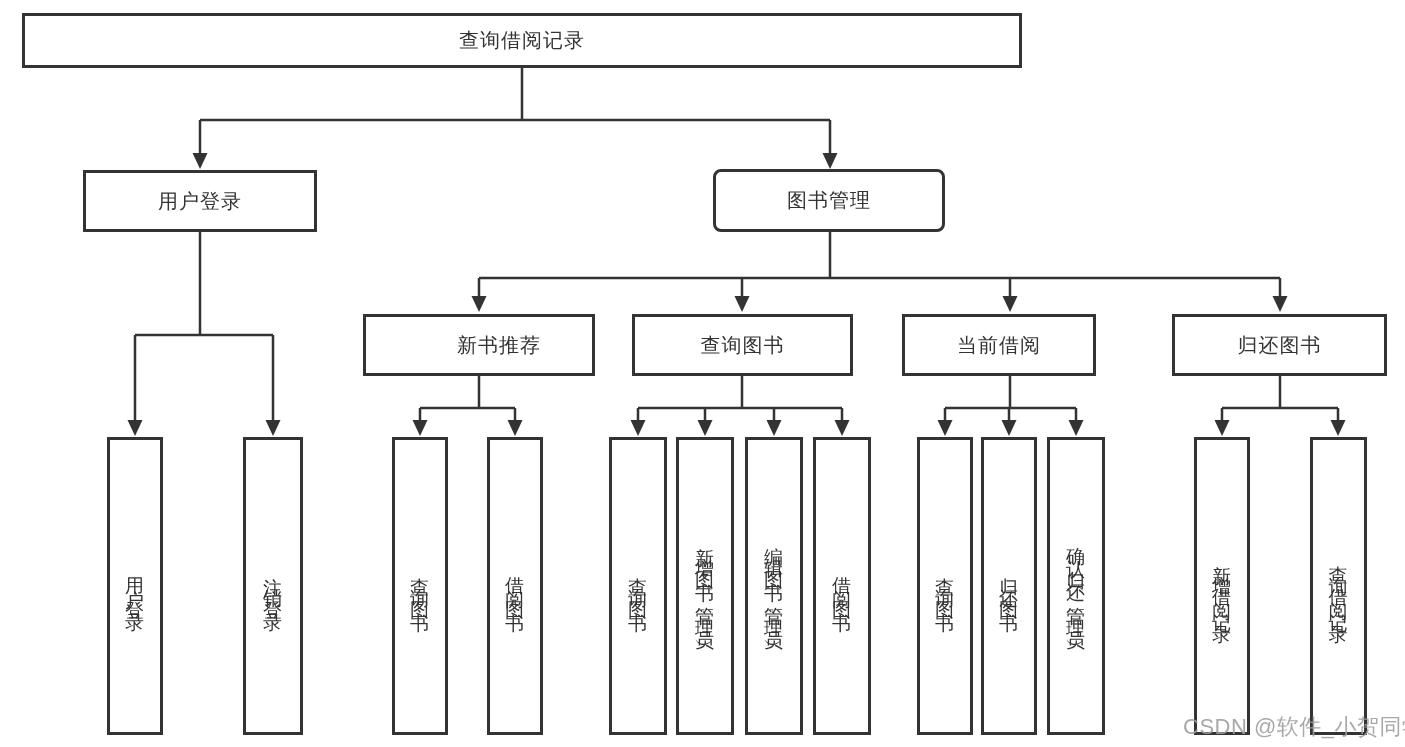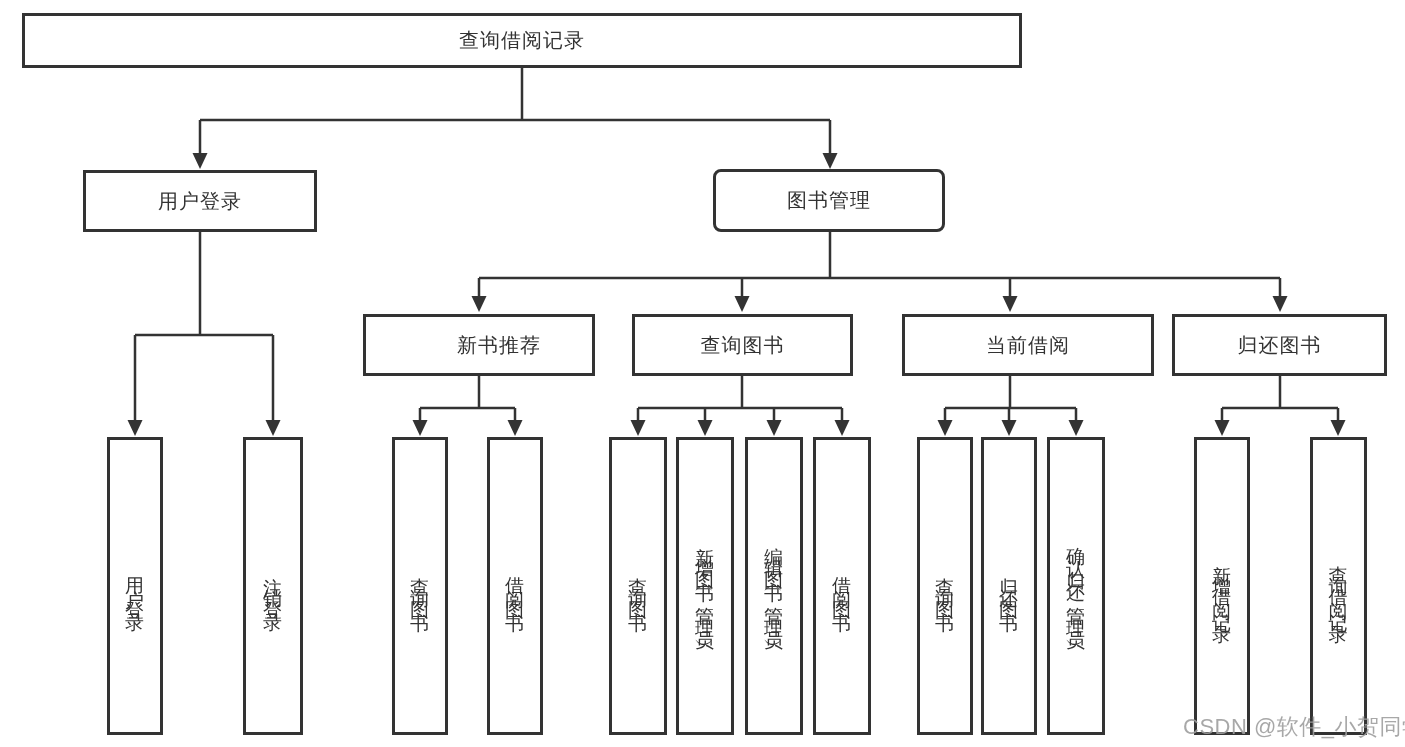--- a/index.html
+++ b/index.html
@@ -106,21 +106,21 @@
     </g>
   </svg>
 
   <div class="hbox" style="left:22px; top:13px; width:1000px; height:55px;">查询借阅记录</div>
 
   <div class="hbox" style="left:83px; top:170px; width:234px; height:62px;">用户登录</div>
   <div class="hbox" style="left:713px; top:169px; width:232px; height:63px;border-radius:8px;">图书管理</div>
 
   <div class="hbox" style="left:363px; top:314px; width:232px; height:62px;padding-left:40px;">新书推荐</div>
   <div class="hbox" style="left:632px; top:314px; width:221px; height:62px;">查询图书</div>
-  <div class="hbox" style="left:902px; top:314px; width:252px; height:62px;">当前借阅</div>
+  <div class="hbox" style="left:902px; top:314px; width:194px; height:62px;">当前借阅</div>
   <div class="hbox" style="left:1172px; top:314px; width:215px; height:62px;">归还图书</div>
 
   <div class="vbox" style="left:107px; top:437px; width:56px; height:298px;">
     <span class="vtext">用户登录</span>
   </div>
   <div class="vbox" style="left:243px; top:437px; width:60px; height:298px;">
     <span class="vtext">注销登录</span>
   </div>
 
   <div class="vbox" style="left:392px; top:437px; width:56px; height:298px;">

